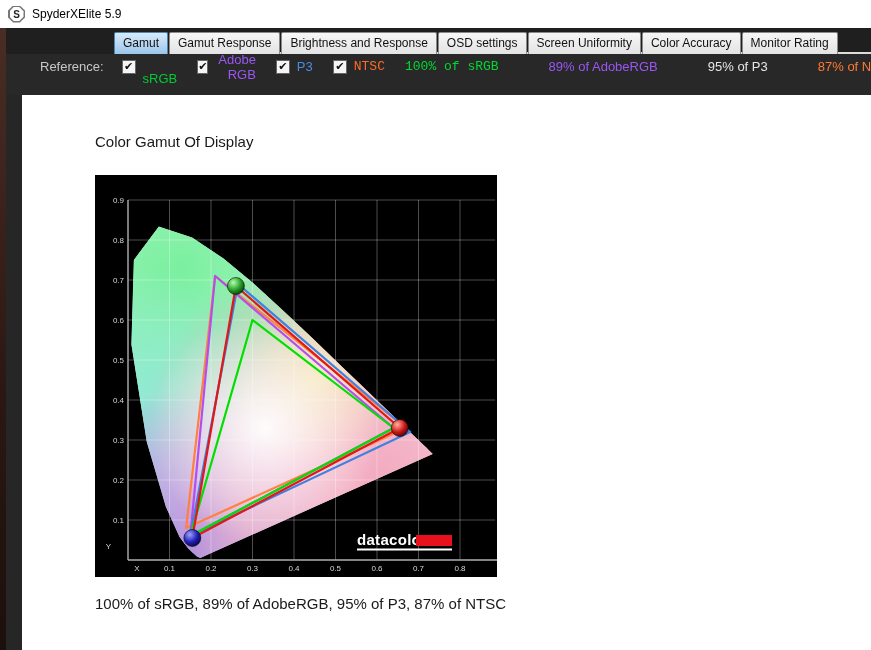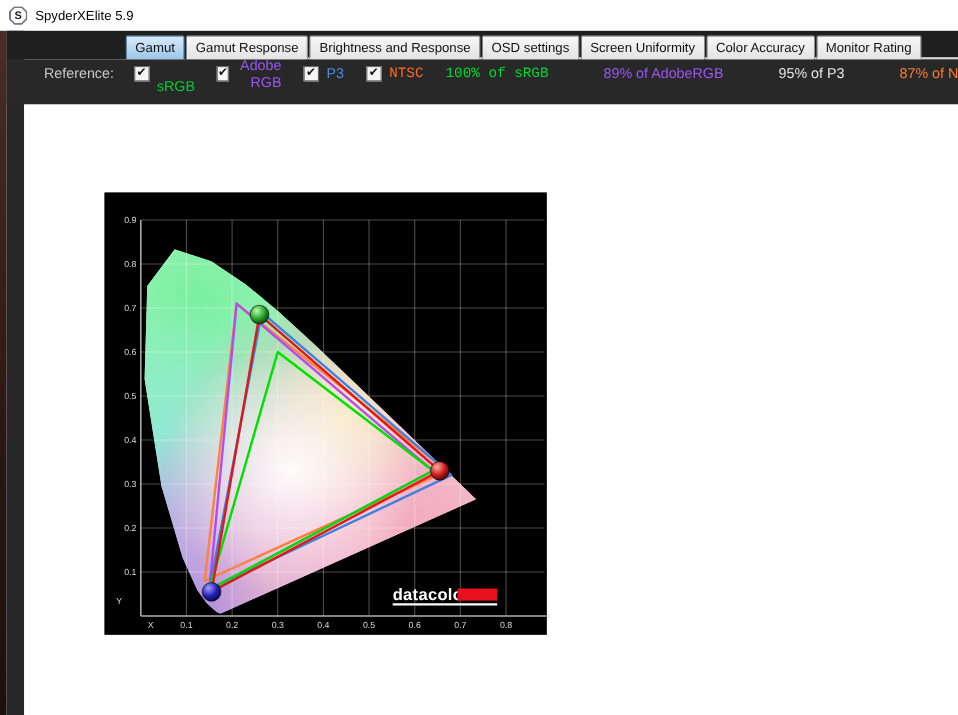--- a/index.html
+++ b/index.html
@@ -101,20 +101,21 @@
       </span>
     <span class="coverage" id="coverage-zone">
         <span style="color: rgb(0, 216, 50); font-family: Liberation Mono, monospace;">100% of sRGB</span>
         <span style="color: rgb(155, 85, 245);">89% of AdobeRGB</span>
         <span style="color: #e5e5e5;">95% of P3</span>
         <span style="color: rgb(255, 122, 51);">87% of NTSC</span>
       </span>
   </div>
 
   <div class="content">
+    <div class="chart-title">Color Gamut Of Display</div>
     <div class="chartbox">
       <svg id="gamut-svg" width="402" height="402" viewBox="0 0 402 402">
           <rect x="0" y="0" width="402" height="402" fill="#000000"></rect>
           <defs>
             <clipPath id="locus-clip">
               <polygon points="105.3,383.0 101.9,381.4 98.0,377.9 92.8,373.1 84.5,361.9 70.9,331.9 51.8,267.0 36.4,169.6 38.8,84.9 63.8,51.5 97.2,62.6 128.3,83.3 158.2,108.1 187.8,135.2 217.3,163.1 245.7,190.4 271.7,215.3 293.2,236.0 309.3,251.4 320.0,261.7 326.8,268.2 331.4,272.6 334.3,275.4 337.9,278.9"></polygon>
             </clipPath>
             <radialGradient id="fgGreen" gradientUnits="userSpaceOnUse" cx="82.8" cy="97" r="215">
               <stop offset="0" stop-color="#7af09e" stop-opacity="1"></stop>
               <stop offset="0.55" stop-color="#8af0ae" stop-opacity="0.85"></stop>
@@ -219,15 +220,16 @@
           <circle cx="304.825" cy="253" r="8.5" fill="url(#sg0)" stroke="rgba(0,0,0,0.55)" stroke-width="1"></circle>
           <circle cx="140.9" cy="111" r="8.5" fill="url(#sg1)" stroke="rgba(0,0,0,0.55)" stroke-width="1"></circle>
           <circle cx="97.325" cy="363" r="8.5" fill="url(#sg2)" stroke="rgba(0,0,0,0.55)" stroke-width="1"></circle>
           <g>
             <text x="262" y="370" fill="#ffffff" font-size="15" font-weight="bold" font-family="Liberation Sans, sans-serif" letter-spacing="0.3">datacolor</text>
             <rect x="321" y="360" width="36" height="11" fill="#e8101c"></rect>
             <line x1="262" y1="374.5" x2="357" y2="374.5" stroke="#ffffff" stroke-width="2"></line>
           </g>
         </svg>
     </div>
+    <div class="caption">100% of sRGB, 89% of AdobeRGB, 95% of P3, 87% of NTSC</div>
   </div>
 
 </div>
 
 </body></html>

